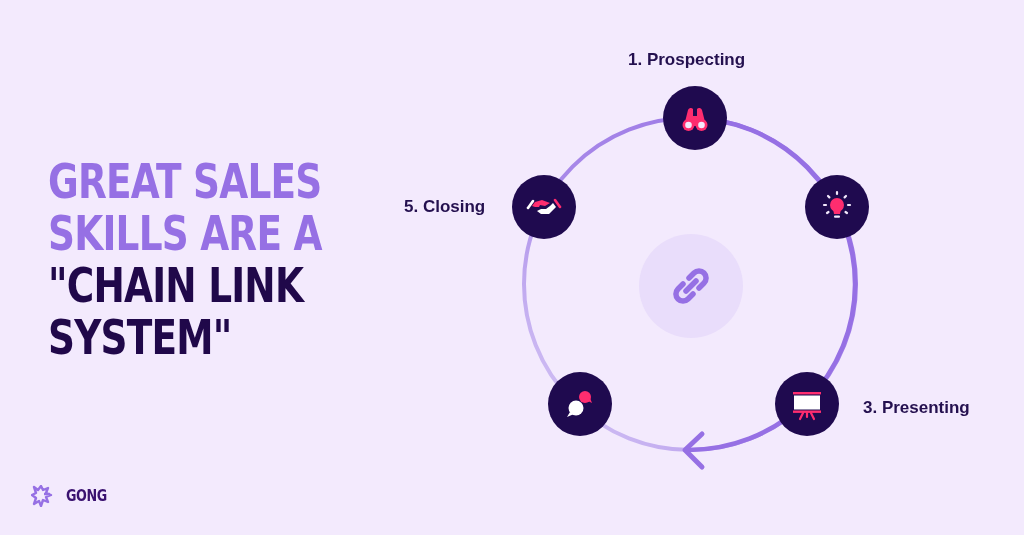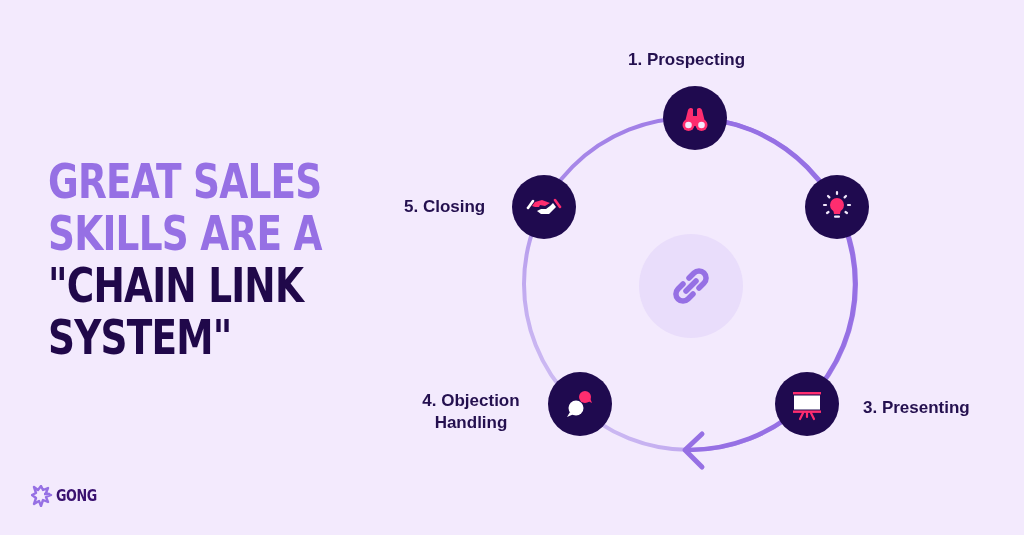--- a/index.html
+++ b/index.html
@@ -20,21 +20,21 @@
       transform: scaleX(0.78);
       transform-origin: left top;
       text-transform: uppercase;
     }
     .headline .line { display: block; white-space: nowrap; }
     .headline .accent { color: #9670e4; }
     .headline .dark { color: #20084a; }
 
     .logo {
       position: absolute; left: 31px; top: 485px;
-      display: flex; align-items: center; gap: 3px;
+      display: flex; align-items: center; gap: 13px;
     }
     .logo-text {
       font-family: "DejaVu Sans", sans-serif;
       font-weight: bold; font-size: 15px; color: #3a1270;
       transform: scaleX(0.85); transform-origin: left center;
       letter-spacing: -0.5px;
     }
 
     .diagram { position: absolute; left: 0; top: 0; width: 832px; height: 535px; }
     .ring { position: absolute; left: 0; top: 0; }
@@ -135,24 +135,20 @@
   <div class="node" style="left:775px; top:372px;">
     <svg width="36" height="36" viewBox="0 0 36 36">
       <rect x="4" y="6" width="28" height="2.4" fill="#ff2d6f"></rect>
       <rect x="5" y="9.5" width="26" height="14" fill="#ffffff"></rect>
       <rect x="4" y="24.5" width="28" height="2.4" fill="#ff2d6f"></rect>
       <path d="M14 27 L11 33 M22 27 L25 33 M18 27 L18 31" stroke="#ff2d6f" stroke-width="2.2" stroke-linecap="round"></path>
     </svg>
   </div>
   <div class="label" style="left:863px; top:397px;">3. Presenting</div>
 
-  <div class="label center" style="left:416px; top:390px; width:110px;">
-    <span style="display:block;">4. Objection</span>
-    <span style="display:block;">Handling</span>
-  </div>
   <div class="node" style="left:548px; top:372px;">
     <svg width="36" height="36" viewBox="0 0 36 36">
       <circle cx="23" cy="11" r="6" fill="#ff2d6f"></circle>
       <path d="M26 15 L30 17 L28 12 Z" fill="#ff2d6f"></path>
       <circle cx="14" cy="22" r="7.5" fill="#ffffff"></circle>
       <path d="M8 26 L5 31 L12 28 Z" fill="#ffffff"></path>
     </svg>
   </div>
 
   <div class="label" style="left:404px; top:196px;text-align:right;">5. Closing</div>

